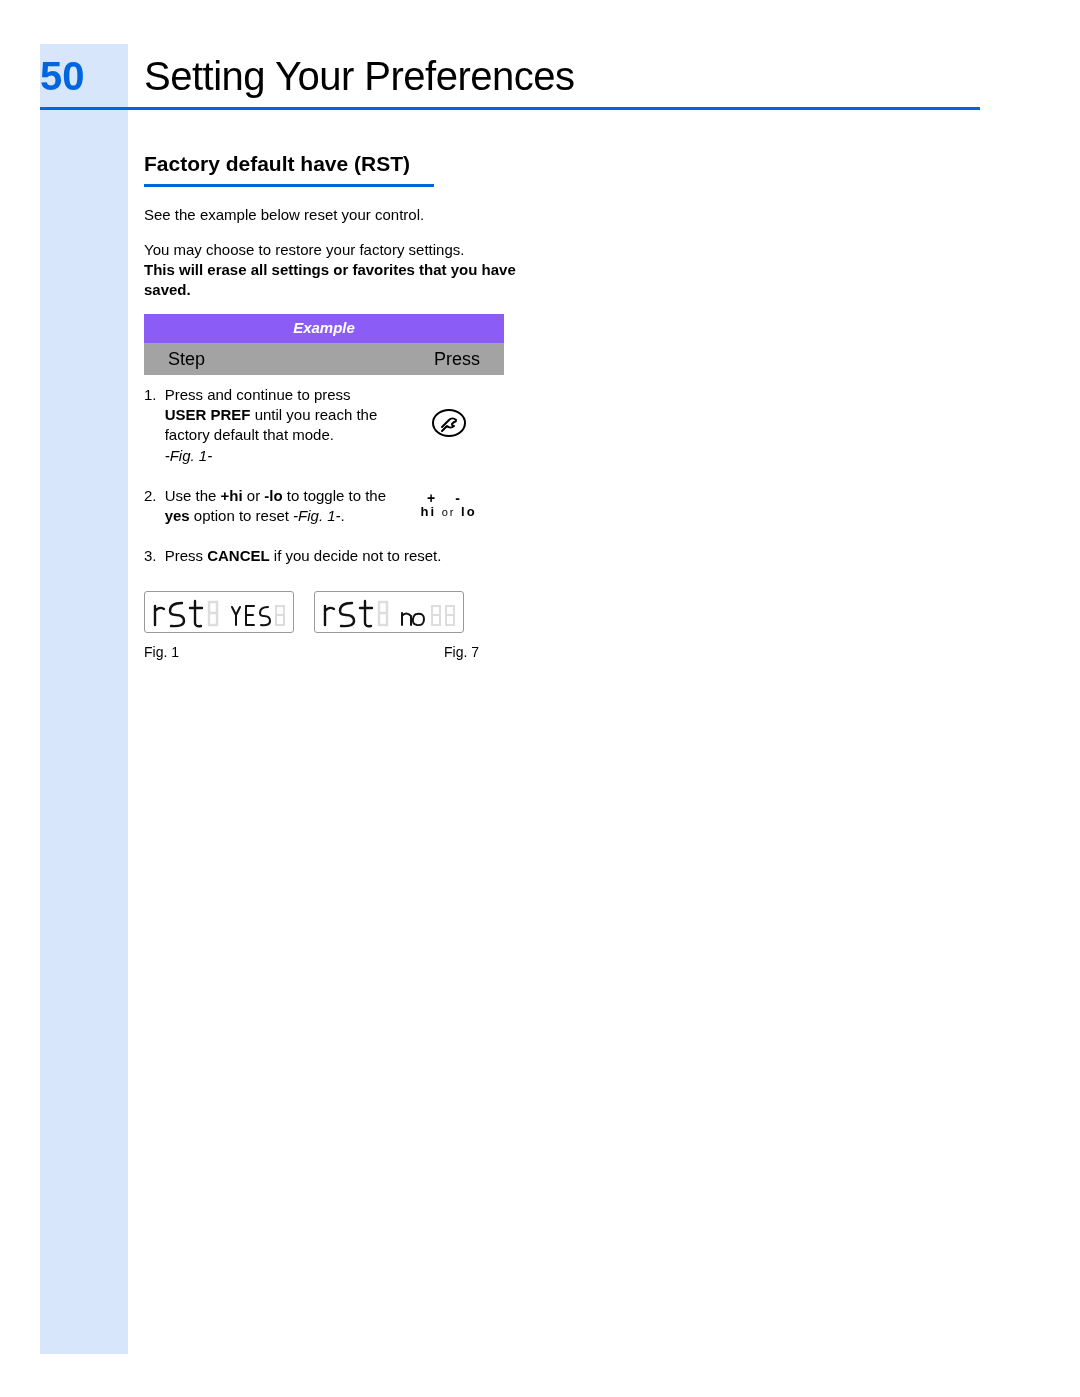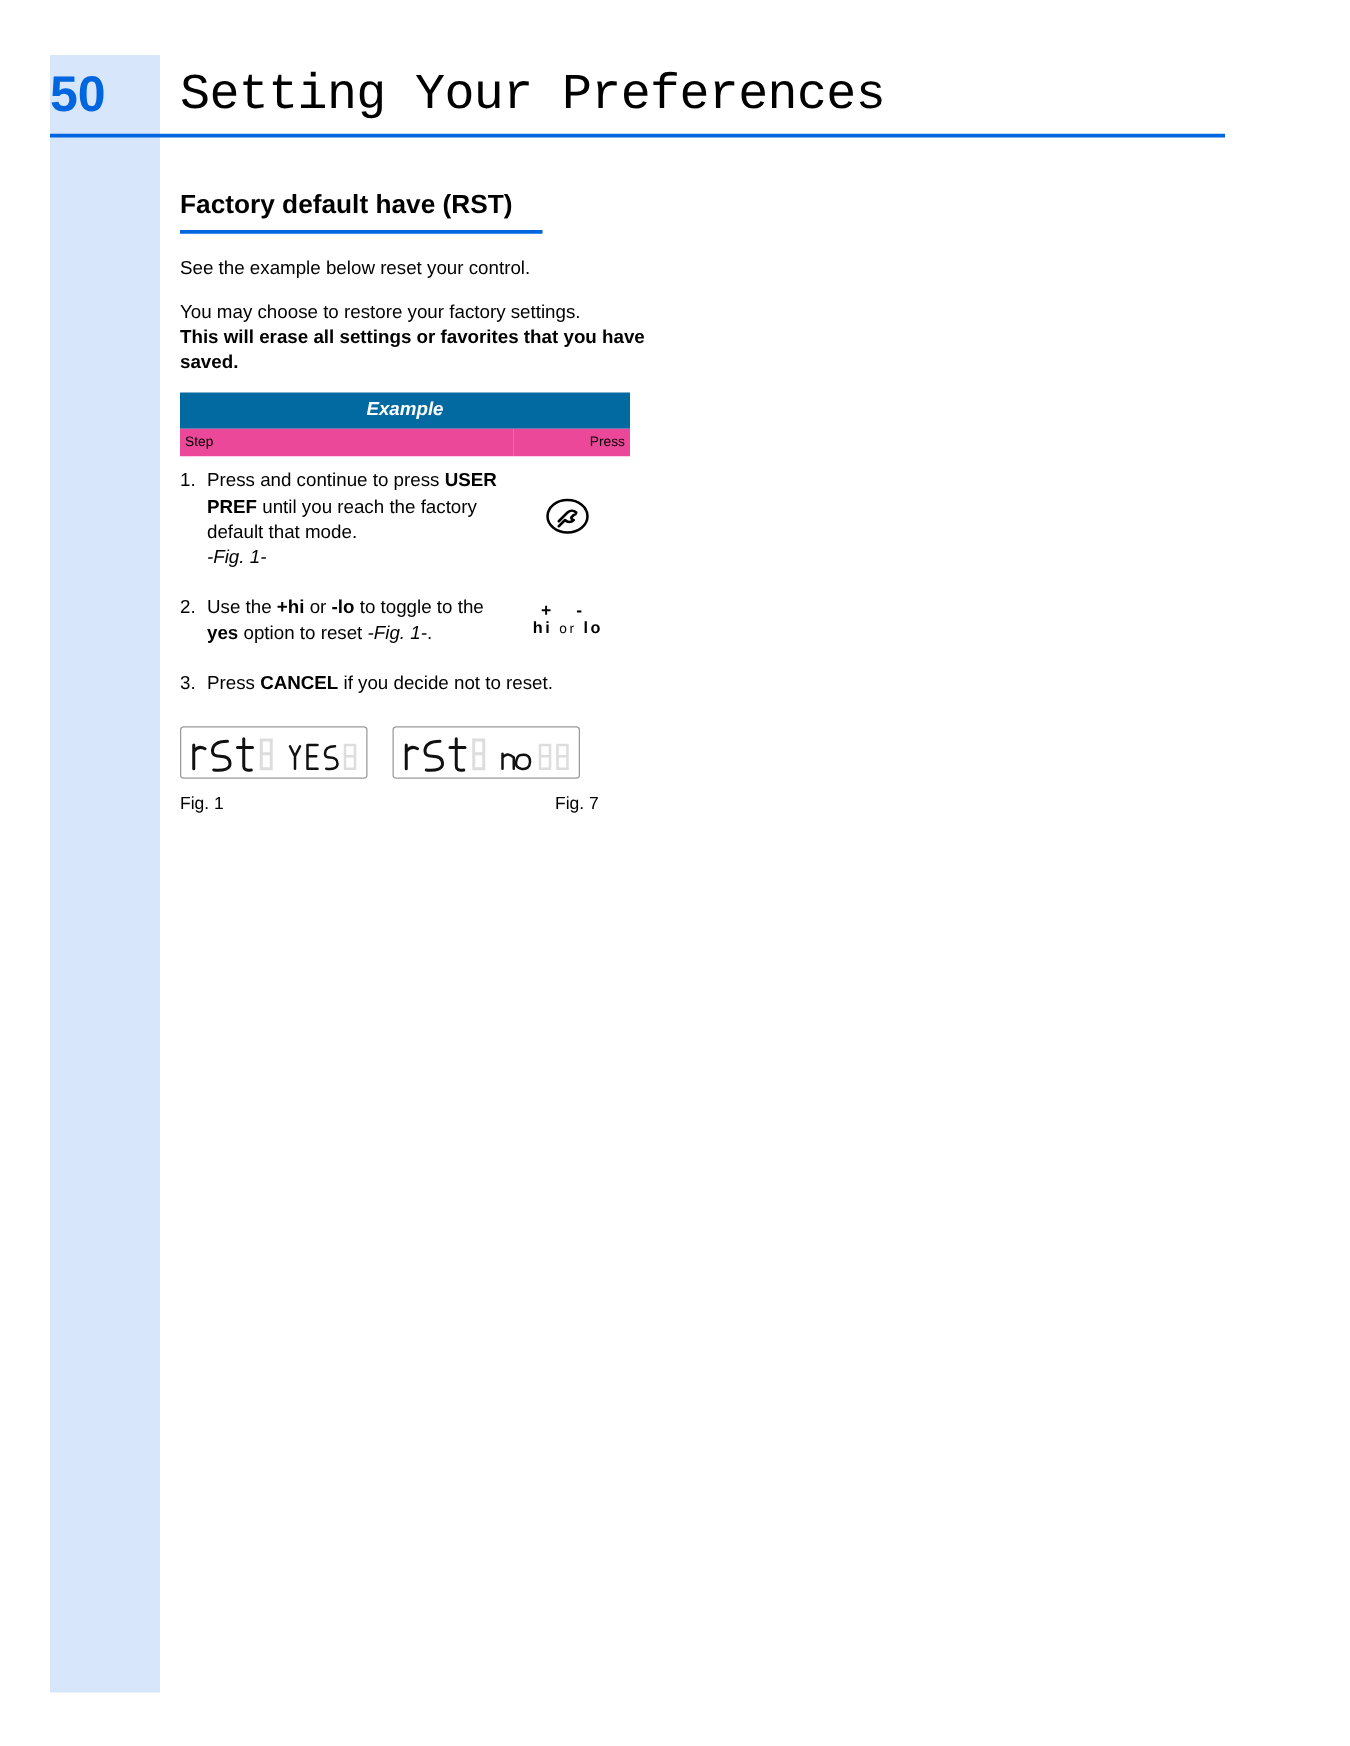--- a/index.html
+++ b/index.html
@@ -29,21 +29,20 @@
     font-size: 40px;
     font-weight: bold;
   }
   .page-title {
     position: absolute;
     left: 144px;
     top: 54px;
     font-size: 40px;
     font-weight: 400;
     letter-spacing: -0.5px;
-    font-family: Liberation Mono, monospace;
   }
   .title-rule {
     position: absolute;
     left: 40px;
     top: 107px;
     width: 940px;
     height: 3px;
     background: #0066e0;
   }
   .content {
@@ -66,32 +65,32 @@
     margin-bottom: 18px;
   }
   .para { margin-bottom: 14px; }
   .bold { font-weight: bold; }
   .example-table {
     width: 360px;
     border-collapse: collapse;
     margin-top: 8px;
   }
   .example-header {
-    background: #0369a1;
+    background: #8b5cf6;
     color: #fff;
     font-weight: bold;
     font-style: italic;
     text-align: center;
     padding: 4px 0;
     font-size: 15px;
   }
   .example-subhead td {
-    background: #ec4899;
-    padding: 4px 4px;
-    font-size: 11px;
+    background: #a3a3a3;
+    padding: 4px 24px;
+    font-size: 18px;
   }
   .example-subhead td:last-child { text-align: right; }
   .step-row td {
     vertical-align: top;
     padding: 10px 6px 10px 0;
     font-size: 15px;
     line-height: 1.35;
   }
   .step-row td.num { width: 18px; white-space: nowrap; }
   .step-row td.desc { width: 210px; }

